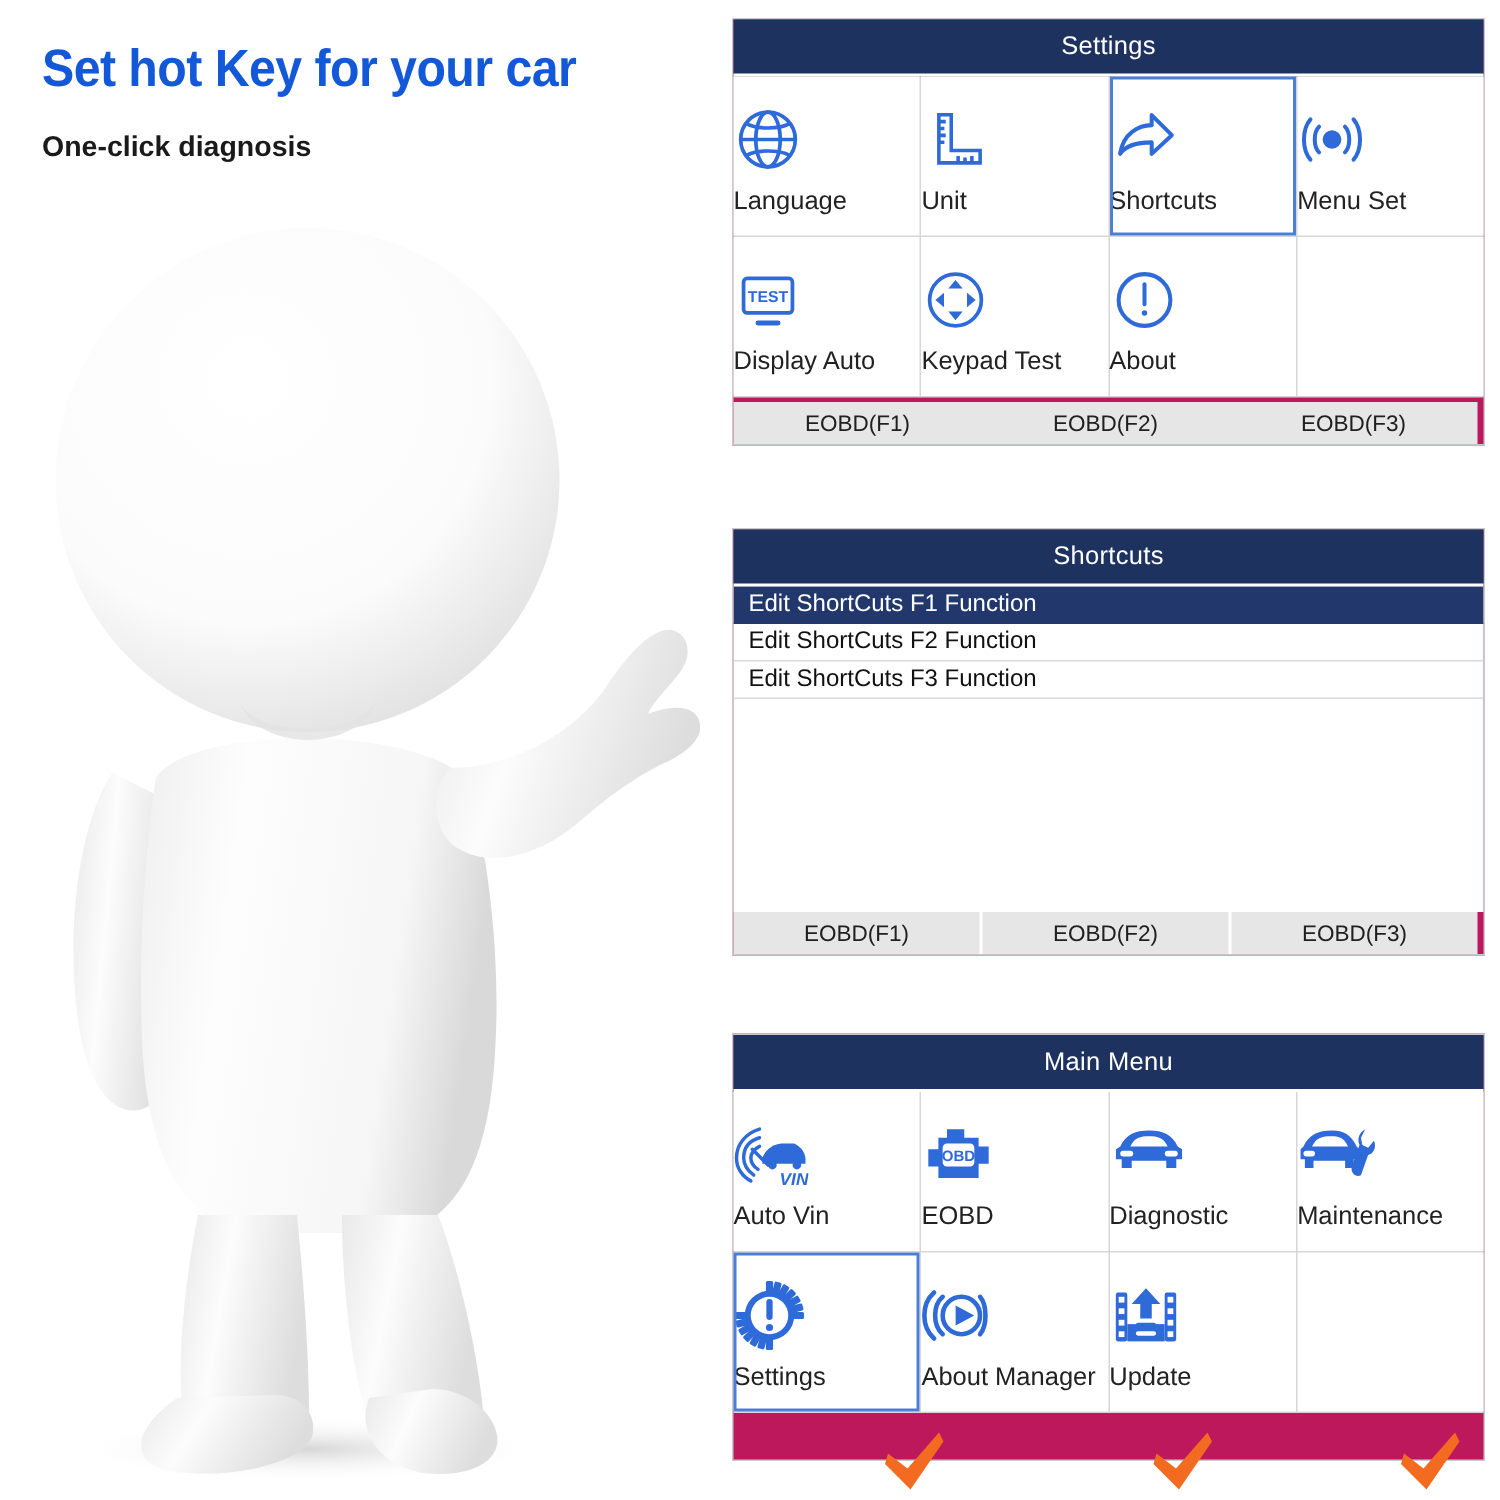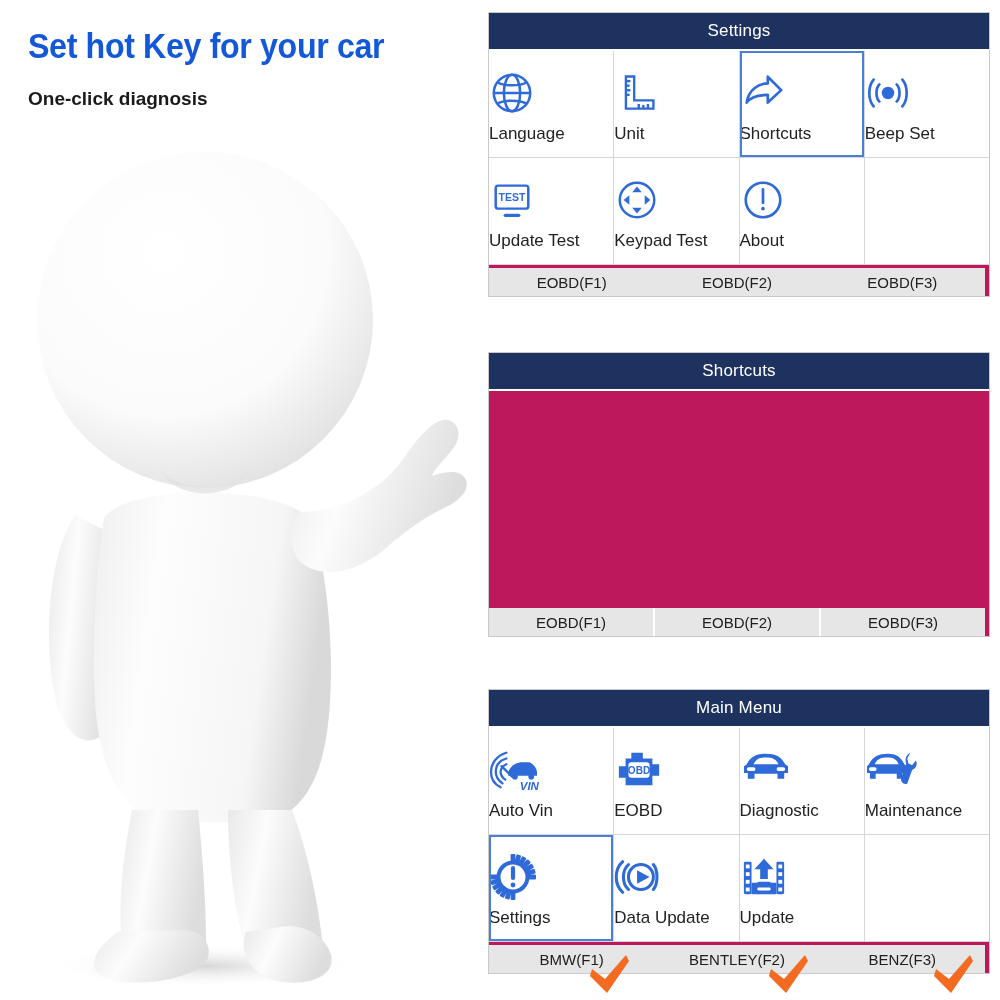--- a/index.html
+++ b/index.html
@@ -238,32 +238,32 @@
       <div class="tile">
         <div class="tile-icon">
           <svg width="46" height="46" viewBox="0 0 48 48" fill="none" stroke="#2f6ad9" stroke-width="2.8" stroke-linecap="round">
             <circle cx="24" cy="24" r="6.5" fill="#2f6ad9" stroke="none"></circle>
             <path d="M15 15 C 11 19, 11 29, 15 33"></path>
             <path d="M33 15 C 37 19, 37 29, 33 33"></path>
             <path d="M9 10 C 3 17, 3 31, 9 38"></path>
             <path d="M39 10 C 45 17, 45 31, 39 38"></path>
           </svg>
         </div>
-        <div class="tile-label">Beep Set</div>
+        <div class="tile-label">Menu Set</div>
       </div>
 
       <div class="tile">
         <div class="tile-icon">
           <svg width="46" height="46" viewBox="0 0 48 48" fill="none" stroke="#2f6ad9" stroke-width="2.6">
             <rect x="7" y="9" width="34" height="24" rx="2.5"></rect>
             <line x1="17" y1="40" x2="31" y2="40" stroke-width="3.4" stroke-linecap="round"></line>
             <text x="24" y="25.5" font-family="Liberation Sans, sans-serif" font-size="11" font-weight="bold" fill="#2f6ad9" stroke="none" text-anchor="middle">TEST</text>
           </svg>
         </div>
-        <div class="tile-label">Update Test</div>
+        <div class="tile-label">Display Auto</div>
       </div>
 
       <div class="tile">
         <div class="tile-icon">
           <svg width="46" height="46" viewBox="0 0 48 48" fill="none" stroke="#2f6ad9" stroke-width="2.6" stroke-linejoin="round">
             <circle cx="24" cy="24" r="18"></circle>
             <path d="M24 10 L29 16 L19 16 Z" fill="#2f6ad9" stroke="none"></path>
             <path d="M24 38 L29 32 L19 32 Z" fill="#2f6ad9" stroke="none"></path>
             <path d="M10 24 L16 19 L16 29 Z" fill="#2f6ad9" stroke="none"></path>
             <path d="M38 24 L32 19 L32 29 Z" fill="#2f6ad9" stroke="none"></path>
@@ -291,20 +291,25 @@
     <div class="softkeys">
       <div class="softkey">EOBD(F1)</div>
       <div class="softkey">EOBD(F2)</div>
       <div class="softkey">EOBD(F3)</div>
     </div>
   </div>
 
   <div class="panel" id="panel-shortcuts">
     <div class="panel-header">Shortcuts</div>
 
+    <div class="list-area">
+      <div class="list-row selected">Edit ShortCuts F1 Function</div>
+      <div class="list-row">Edit ShortCuts F2 Function</div>
+      <div class="list-row">Edit ShortCuts F3 Function</div>
+    </div>
 
     <div class="softkeys divided">
       <div class="softkey">EOBD(F1)</div>
       <div class="softkey">EOBD(F2)</div>
       <div class="softkey">EOBD(F3)</div>
     </div>
   </div>
 
   <div class="panel" id="panel-mainmenu">
     <div class="panel-header">Main Menu</div>
@@ -397,21 +402,21 @@
       <div class="tile">
         <div class="tile-icon">
           <svg width="50" height="46" viewBox="0 0 52 48" fill="none" stroke="#2f6ad9">
             <circle cx="28" cy="24" r="13" stroke-width="3.2"></circle>
             <path d="M24 17 L37 24 L24 31 Z" fill="#2f6ad9" stroke="none"></path>
             <path d="M15 11 C 8 17, 8 31, 15 37" stroke-width="3.2" fill="none" stroke-linecap="round"></path>
             <path d="M9 8 C 0 16, 0 32, 9 40" stroke-width="3.2" fill="none" stroke-linecap="round"></path>
             <path d="M41 11 C 46 17, 46 31, 41 37" stroke-width="3.2" fill="none" stroke-linecap="round"></path>
           </svg>
         </div>
-        <div class="tile-label">Data Update</div>
+        <div class="tile-label">About Manager</div>
       </div>
 
       <div class="tile">
         <div class="tile-icon">
           <svg width="48" height="46" viewBox="0 0 50 48" fill="none">
             <rect x="4" y="8" width="8" height="34" rx="1.5" fill="#2f6ad9"></rect>
             <rect x="38" y="8" width="8" height="34" rx="1.5" fill="#2f6ad9"></rect>
             <rect x="12" y="30" width="26" height="12" fill="#2f6ad9"></rect>
             <g fill="#ffffff">
               <rect x="6" y="11" width="4" height="4"></rect>
@@ -429,25 +434,20 @@
           </svg>
         </div>
         <div class="tile-label">Update</div>
       </div>
 
       <div class="tile empty">
         <div class="tile-label"></div>
       </div>
     </div>
 
-    <div class="softkeys">
-      <div class="softkey">BMW(F1)</div>
-      <div class="softkey">BENTLEY(F2)</div>
-      <div class="softkey">BENZ(F3)</div>
-    </div>
   </div>
 
   <div class="checks">
     <div class="check" style="left:98px; top:0px;">
       <svg width="46" height="40" viewBox="0 0 46 40">
         <path d="M4 21 L6 14 L19 24 L40 0 L43 6 L21 38 Z" fill="#f26b21"></path>
       </svg>
     </div>
     <div class="check" style="left:277px; top:0px;">
       <svg width="46" height="40" viewBox="0 0 46 40">

